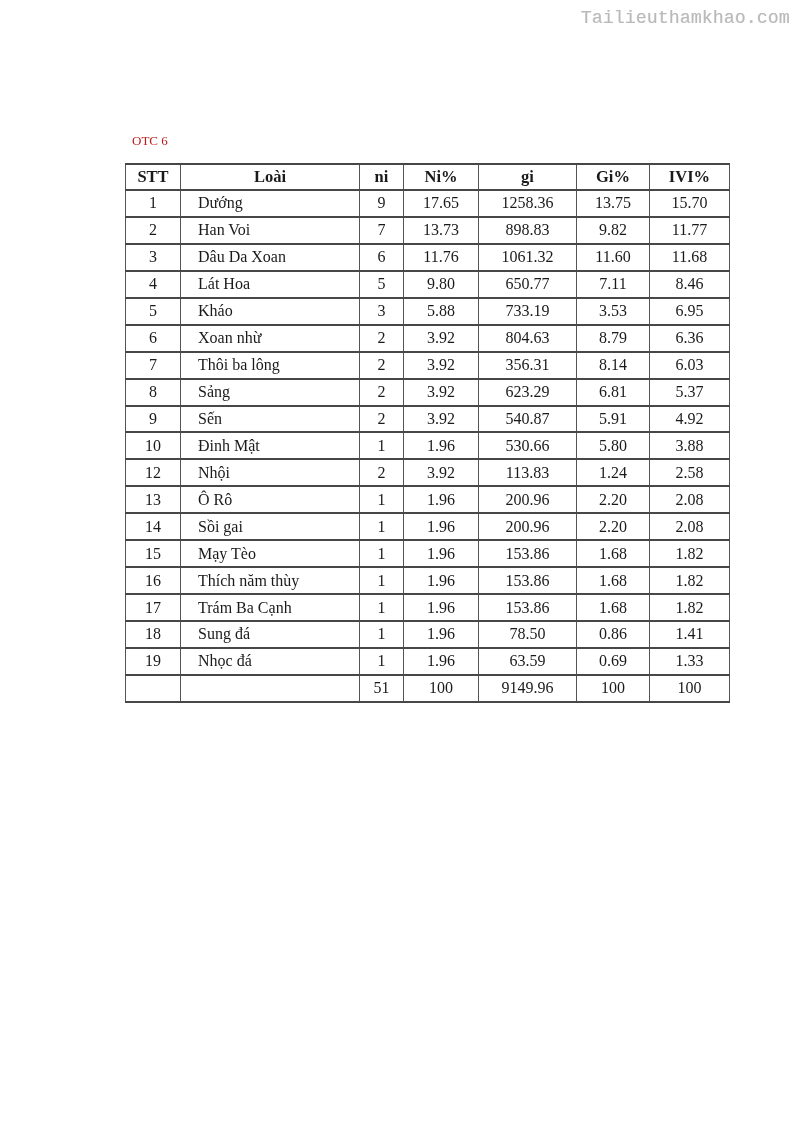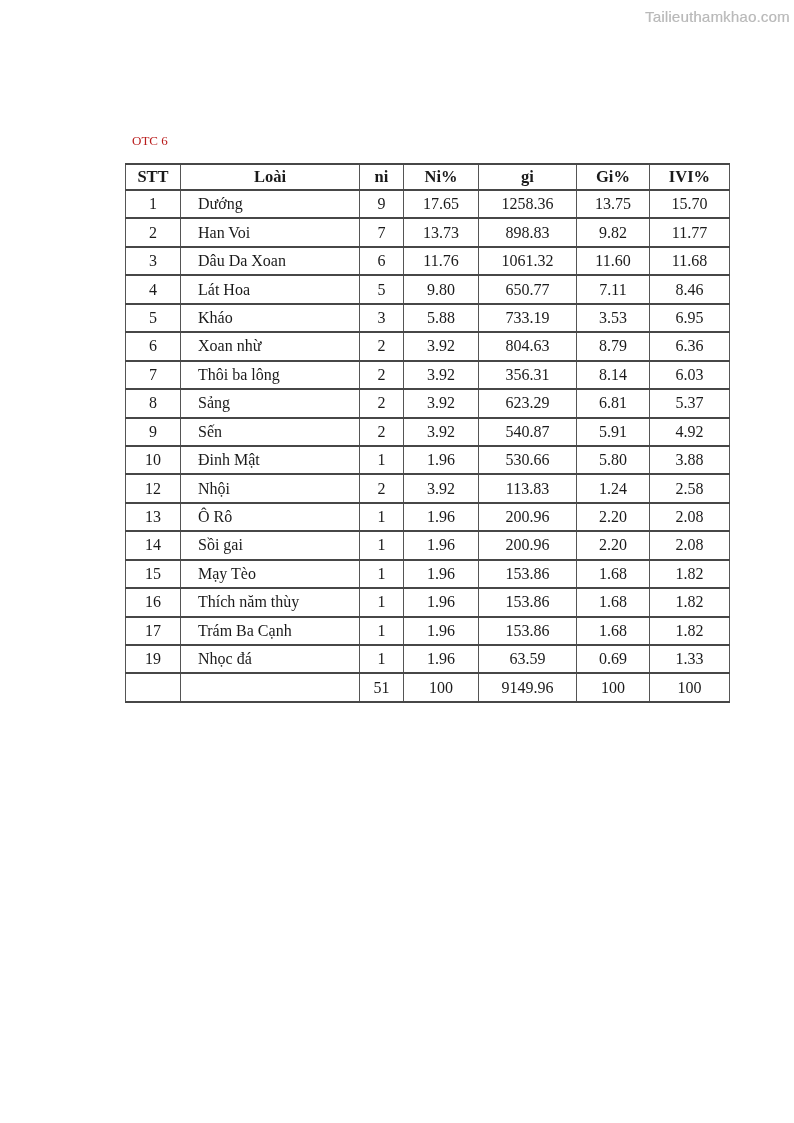--- a/index.html
+++ b/index.html
@@ -9,22 +9,22 @@
     height: 1123px;
     position: relative;
     font-family: "Liberation Serif", "DejaVu Serif", serif;
     color: #1a1a1a;
     overflow: hidden;
   }
   .watermark {
     position: absolute;
     top: 8px;
     right: 4px;
-    font-family: Liberation Sans, sans-serif;
-    font-size: 15px;
+    font-family: Liberation Mono, monospace;
+    font-size: 18px;
     color: #b9b9b9;
     text-shadow: 1px 1px 0 #ffffff, -0.5px -0.5px 0 #d9d9d9;
     letter-spacing: 0.2px;
   }
   .doc-title {
     position: absolute;
     top: 133px;
     left: 132px;
     font-size: 13px;
     color: #b91c1c;
@@ -226,20 +226,29 @@
       <tr>
         <td>17</td>
         <td class="species-name">Trám Ba Cạnh</td>
         <td>1</td>
         <td>1.96</td>
         <td>153.86</td>
         <td>1.68</td>
         <td>1.82</td>
       </tr>
       <tr>
+        <td>18</td>
+        <td class="species-name">Sung đá</td>
+        <td>1</td>
+        <td>1.96</td>
+        <td>78.50</td>
+        <td>0.86</td>
+        <td>1.41</td>
+      </tr>
+      <tr>
         <td>19</td>
         <td class="species-name">Nhọc đá</td>
         <td>1</td>
         <td>1.96</td>
         <td>63.59</td>
         <td>0.69</td>
         <td>1.33</td>
       </tr>
       <tr>
         <td></td>

